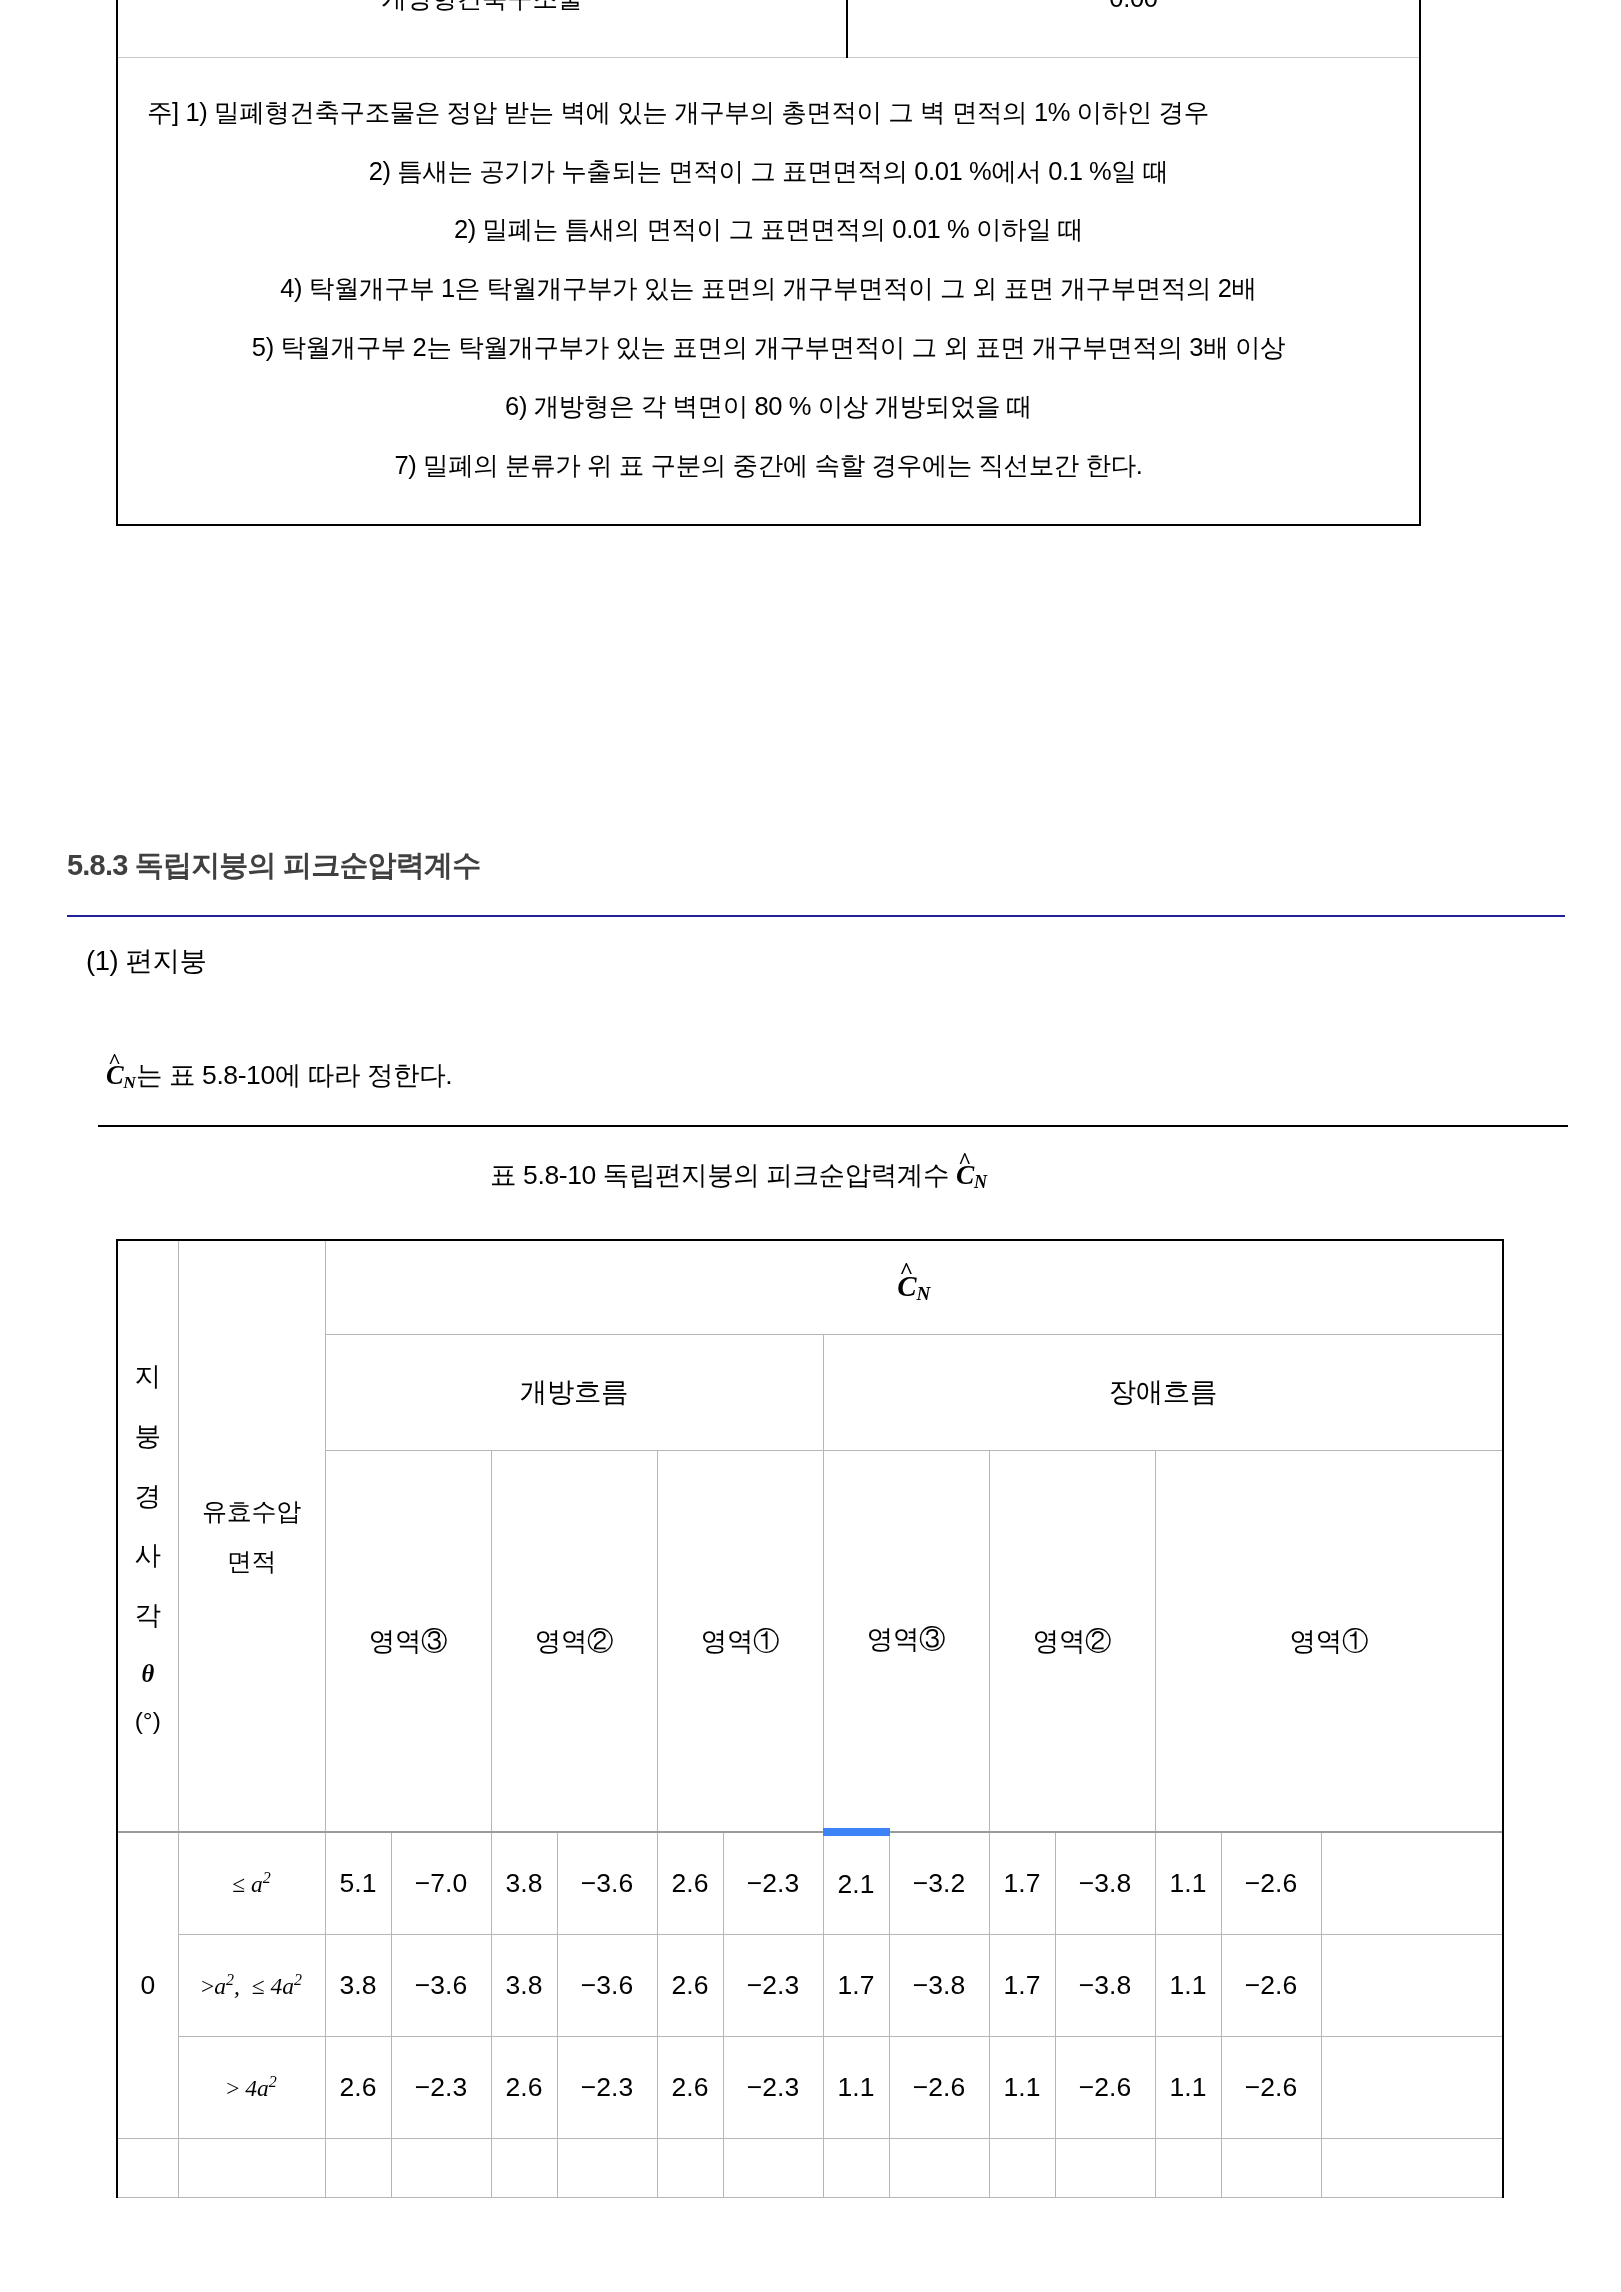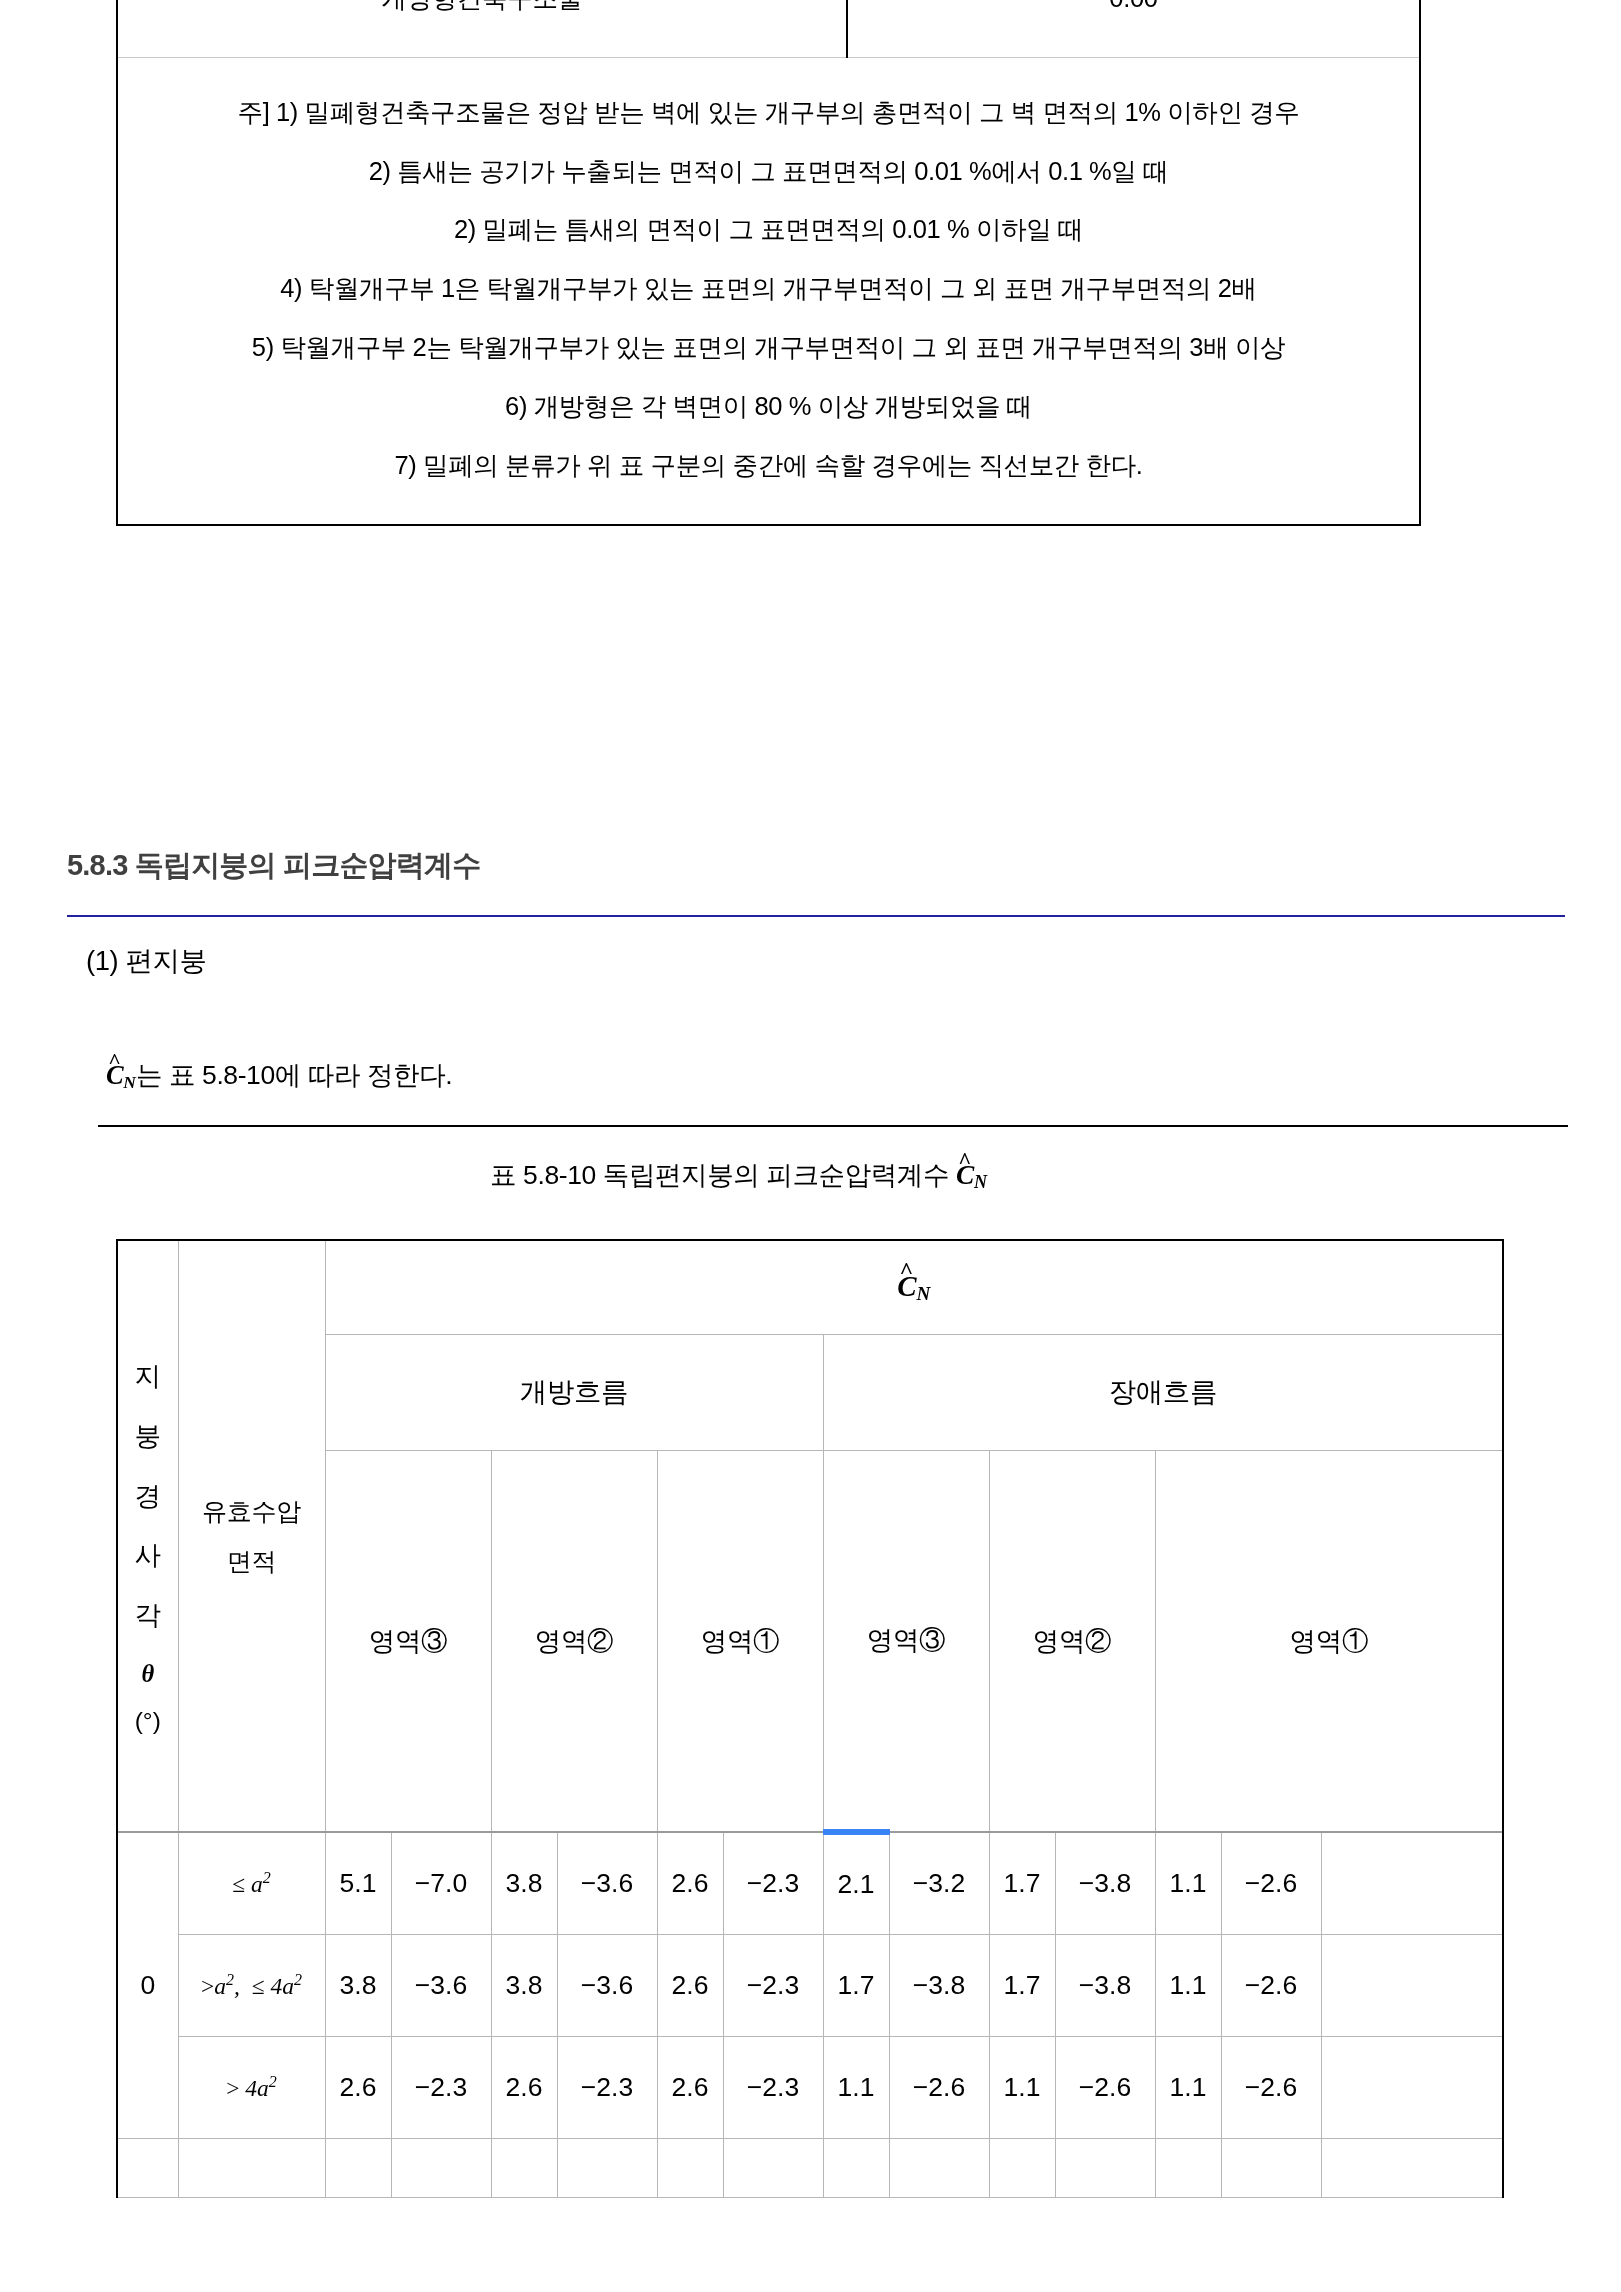--- a/index.html
+++ b/index.html
@@ -49,21 +49,21 @@
     text-align: center;
     vertical-align: top;
   }
   .note-line {
     font-size: 25.5px;
     line-height: 1.0;
     padding: 16.7px 0;
     letter-spacing: -0.4px;
     white-space: nowrap;
   }
-  .note-line.first { text-align: center; }
+  .note-line.first { text-align: left; }
 
   
   .section-head {
     position: absolute;
     left: 67px;
     top: 846px;
     width: 1500px;
   }
   .section-head h2 {
     margin: 0;
@@ -320,21 +320,21 @@
       <td rowspan="3" class="thickleft" style="border-top:2px solid #9a9a9a">0</td>
       <td style="height:102px;border-top:2px solid #9a9a9a">
         <span class="areaexpr"><span class="op">≤</span> <i>a</i><sup>2</sup></span>
       </td>
       <td style="border-top:2px solid #9a9a9a" class="numcell">5.1</td>
       <td style="border-top:2px solid #9a9a9a" class="numcell">−7.0</td>
       <td style="border-top:2px solid #9a9a9a" class="numcell">3.8</td>
       <td style="border-top:2px solid #9a9a9a" class="numcell">−3.6</td>
       <td style="border-top:2px solid #9a9a9a" class="numcell">2.6</td>
       <td style="border-top:2px solid #9a9a9a" class="numcell">−2.3</td>
-      <td style="border-top:6px solid #3b82f6" class="numcell">2.1</td>
+      <td style="border-top:8px solid #3b82f6" class="numcell">2.1</td>
       <td style="border-top:2px solid #9a9a9a" class="numcell">−3.2</td>
       <td style="border-top:2px solid #9a9a9a" class="numcell">1.7</td>
       <td style="border-top:2px solid #9a9a9a" class="numcell">−3.8</td>
       <td style="border-top:2px solid #9a9a9a" class="numcell">1.1</td>
       <td style="border-top:2px solid #9a9a9a" class="numcell">−2.6</td>
       <td class="thickright" style="border-top:2px solid #9a9a9a"></td>
     </tr>
 
     <tr>
       <td style="height:102px">

